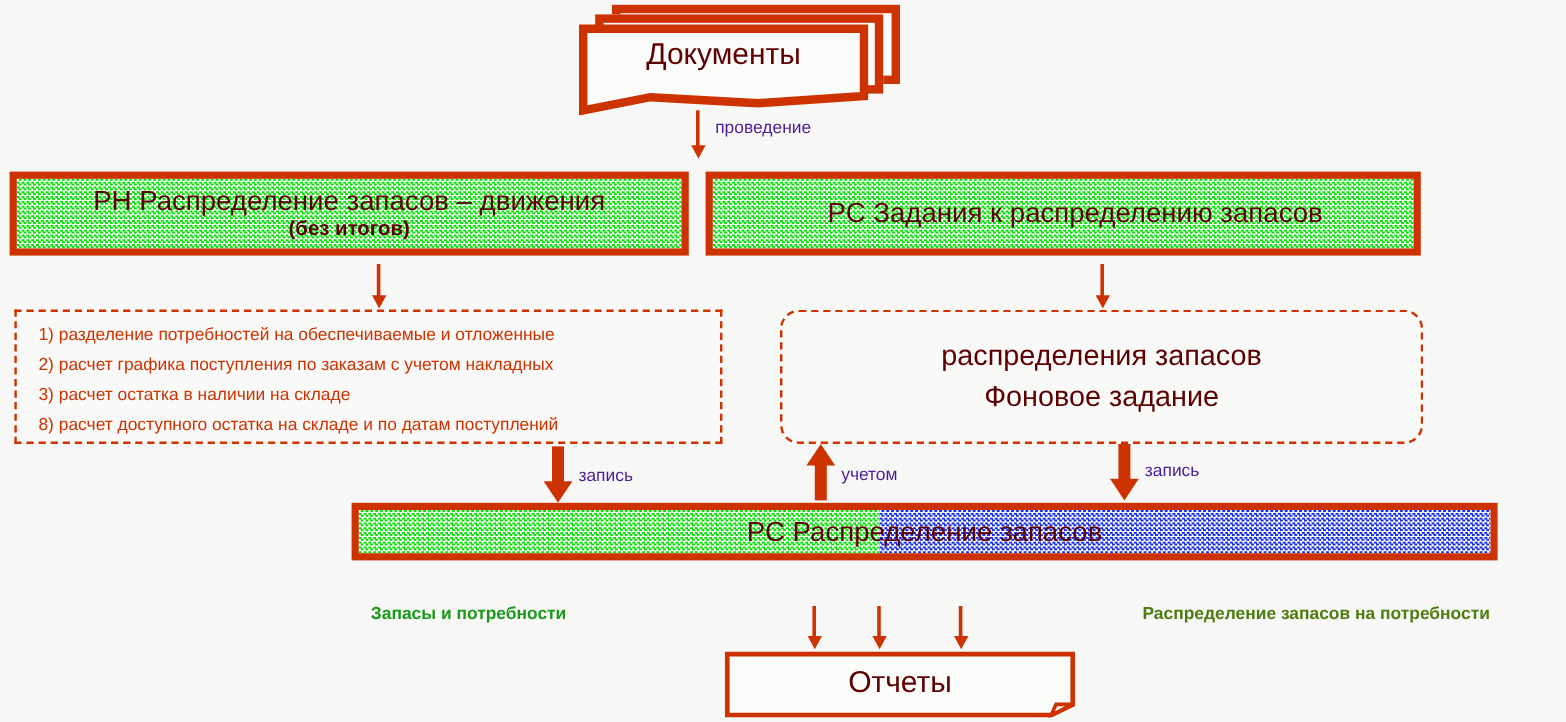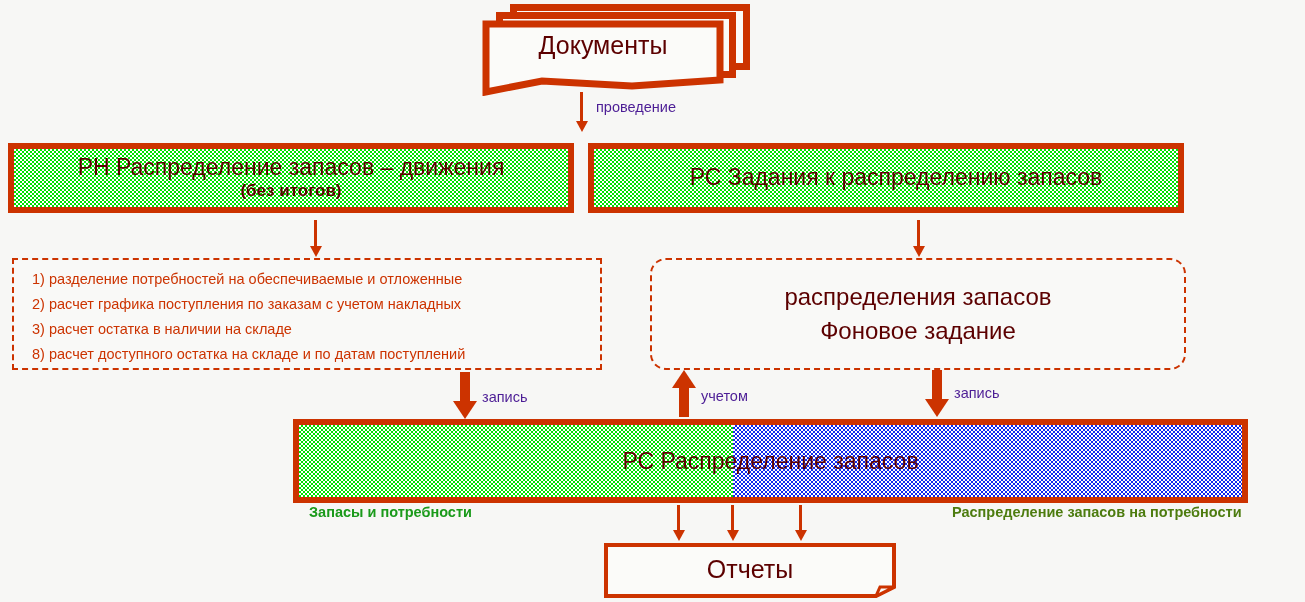--- a/index.html
+++ b/index.html
@@ -87,21 +87,21 @@
     white-space: nowrap;
   }
 
   #box-rn { left: 8px;   top: 143px; width: 566px; height: 70px; }
   #box-rs-task { left: 588px; top: 143px; width: 596px; height: 70px; padding-left: 20px; }
 
   
   #box-rs-dist {
     position: absolute;
     left: 293px; top: 419px;
-    width: 955px; height: 84px;
+    width: 955px; height: 48px;
     box-sizing: border-box;
     border: 6px solid #cc3300;
     background: #ffffff;
     overflow: hidden;
     padding-left: 33px;
   }
   #box-rs-dist .half {
     position: absolute;
     top: 0; bottom: 0;
   }

